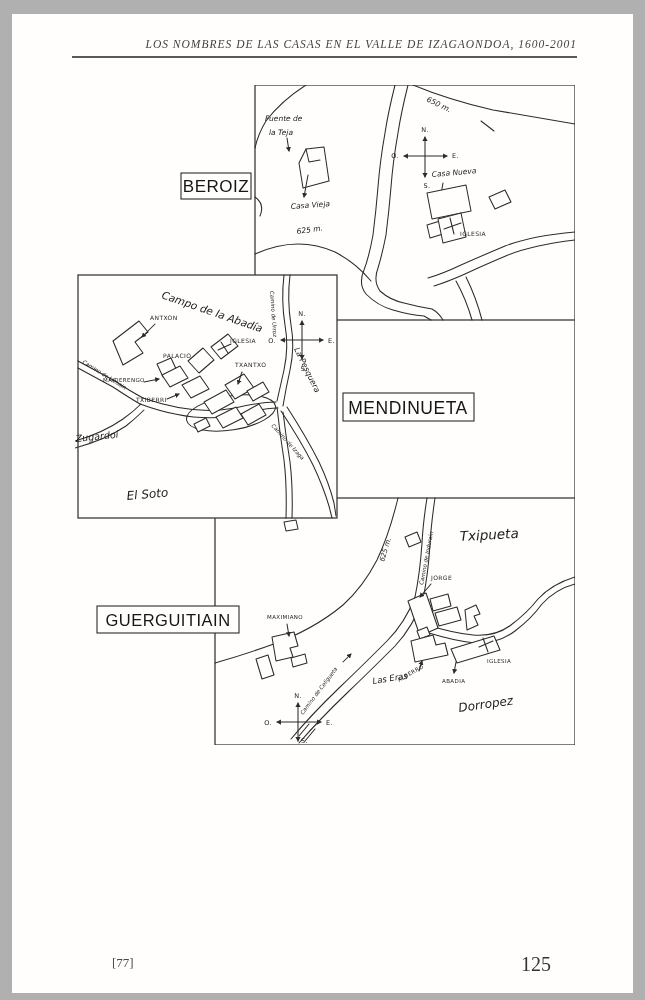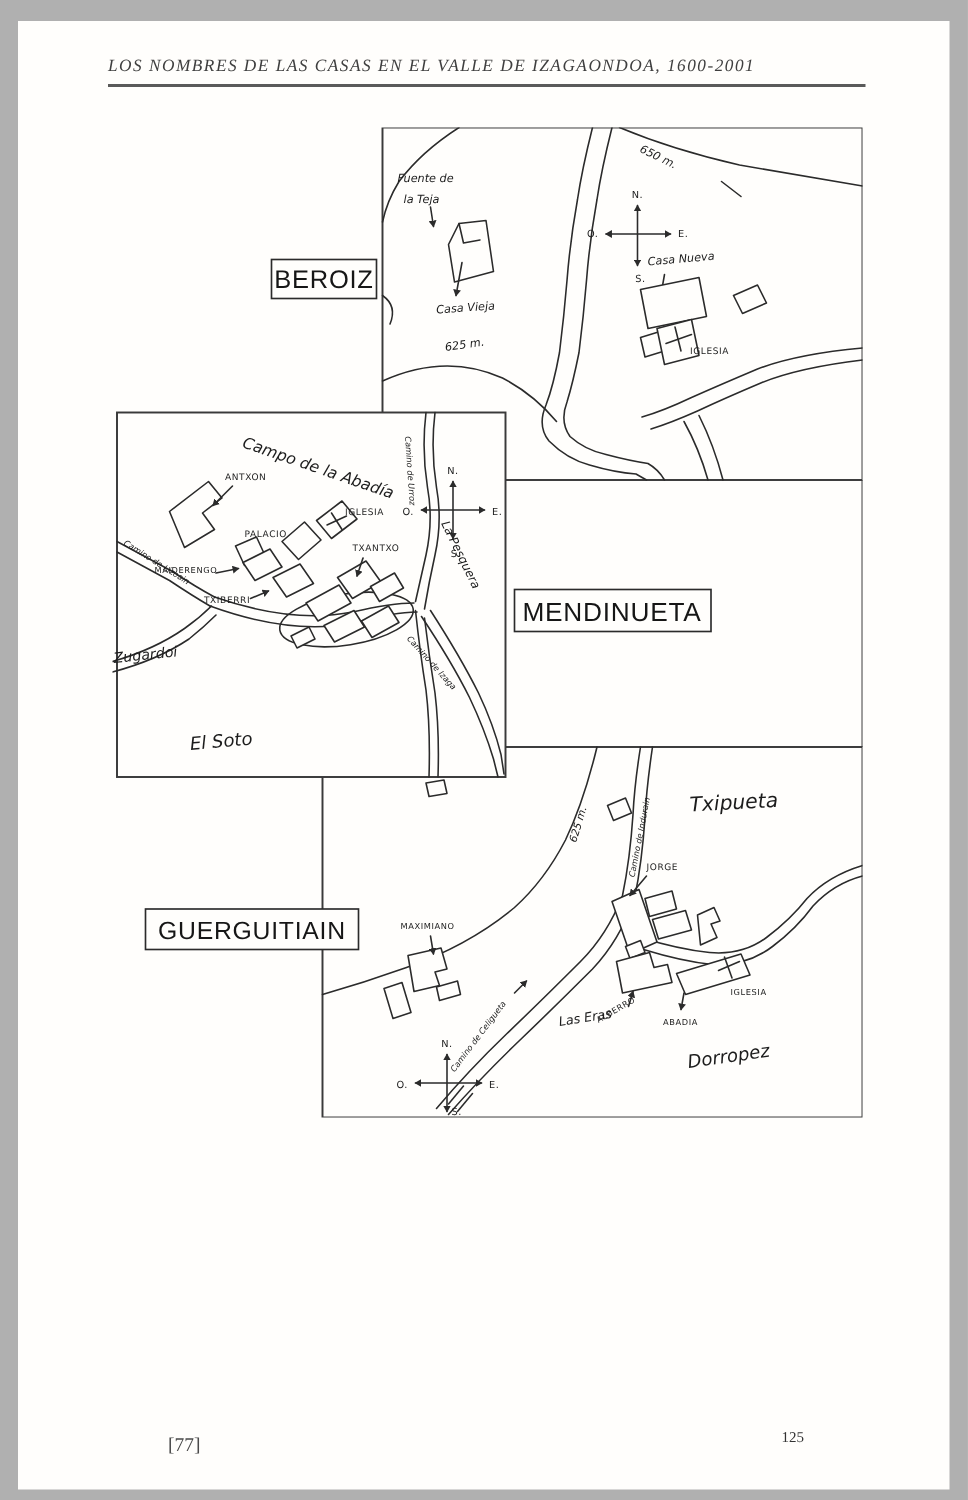--- a/index.html
+++ b/index.html
@@ -1,23 +1,23 @@
 <!DOCTYPE html>
 <html><head>
 <meta charset="utf-8">
 <style>
   html,body{margin:0;padding:0;background:#9e9e9e;}
   .scan{position:relative;width:645px;height:1000px;background:#b0b0b0;overflow:hidden;
         font-family:"Liberation Serif", serif;}
   .page{position:absolute;left:12px;top:14px;width:621px;height:979px;background:#fffefc;}
-  .hdr{position:absolute;left:72px;top:38px;width:505px;text-align:left;
+  .hdr{position:absolute;left:72px;top:38px;width:505px;text-align:right;
        font-family:"Liberation Serif", serif;font-style:italic;font-size:11.5px;
        letter-spacing:1px;color:#3f3f3f;padding-bottom:6px;border-bottom:2px solid #5a5a5a;}
   .footL{position:absolute;left:73px;top:955px;font-size:13px;color:#4a4a4a;margin-left:39px;}
-  .footR{position:absolute;left:521px;top:953px;font-size:10px;color:#333;}
+  .footR{position:absolute;left:521px;top:953px;font-size:20px;color:#333;}
   svg.fig{position:absolute;left:75px;top:85px;}
   .ink path,.ink line,.ink ellipse{fill:none;stroke:#2b2b2b;stroke-width:1.05;
         stroke-linecap:round;stroke-linejoin:round;}
   .ink .bldg{fill:#fffefc;}
   .panelbg{fill:#fffefc;stroke:#3a3a3a;stroke-width:1.3;}
   .brd{fill:none;stroke:#3a3a3a;stroke-width:1.3;}
   text.hp{font-family:"DejaVu Sans", sans-serif;fill:#1c1c1c;letter-spacing:.4px;}
   text.hc{font-family:"DejaVu Sans", sans-serif;font-style:italic;fill:#1c1c1c;}
   text.ttl{font-family:"Liberation Sans", sans-serif;fill:#161616;letter-spacing:.5px;}
   .tbox{fill:#fffefc;stroke:#2b2b2b;stroke-width:1.1;}

